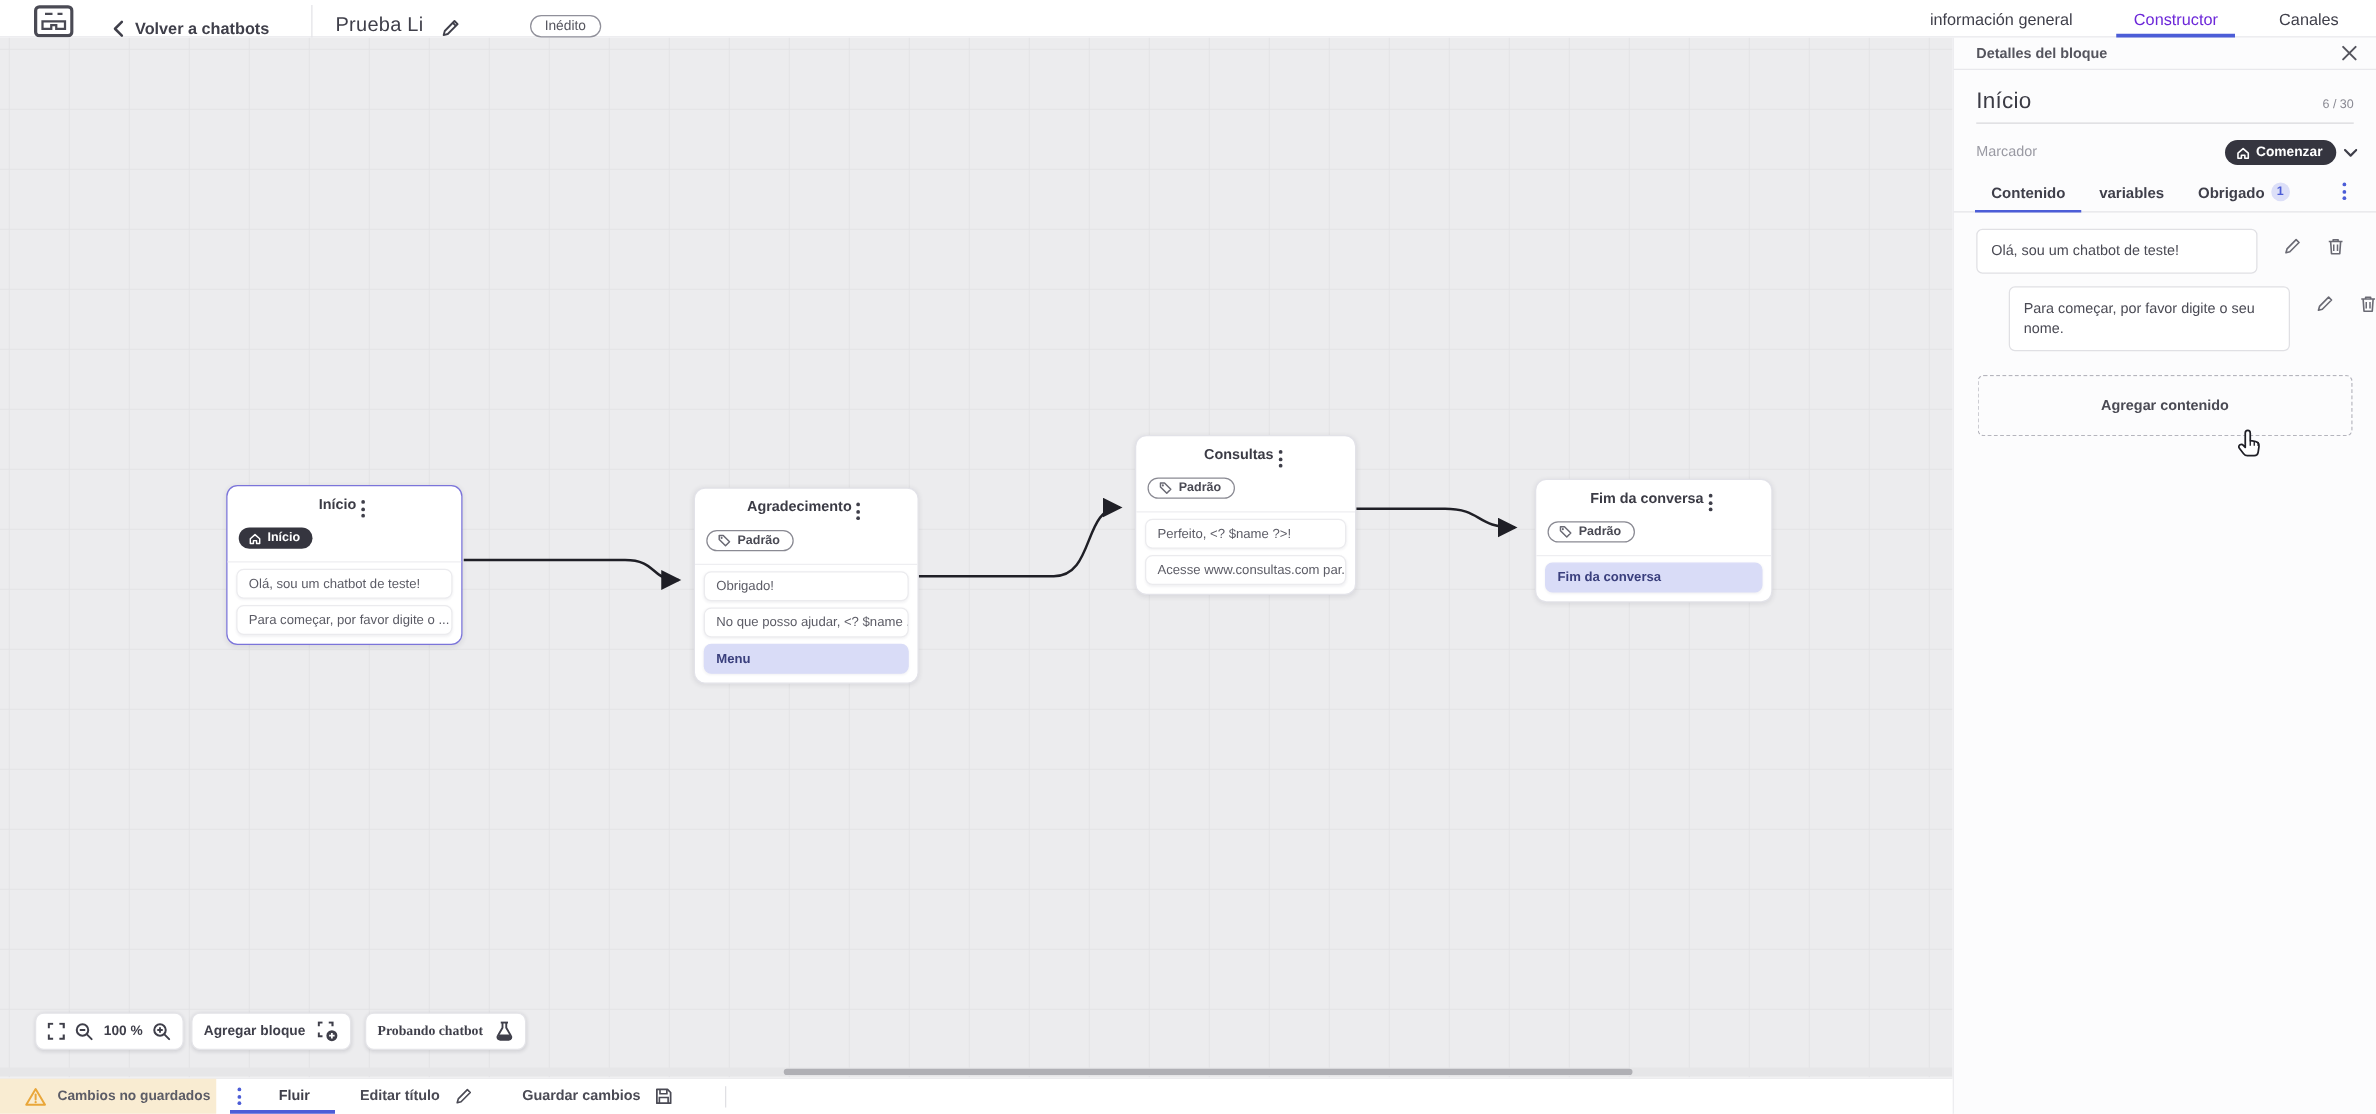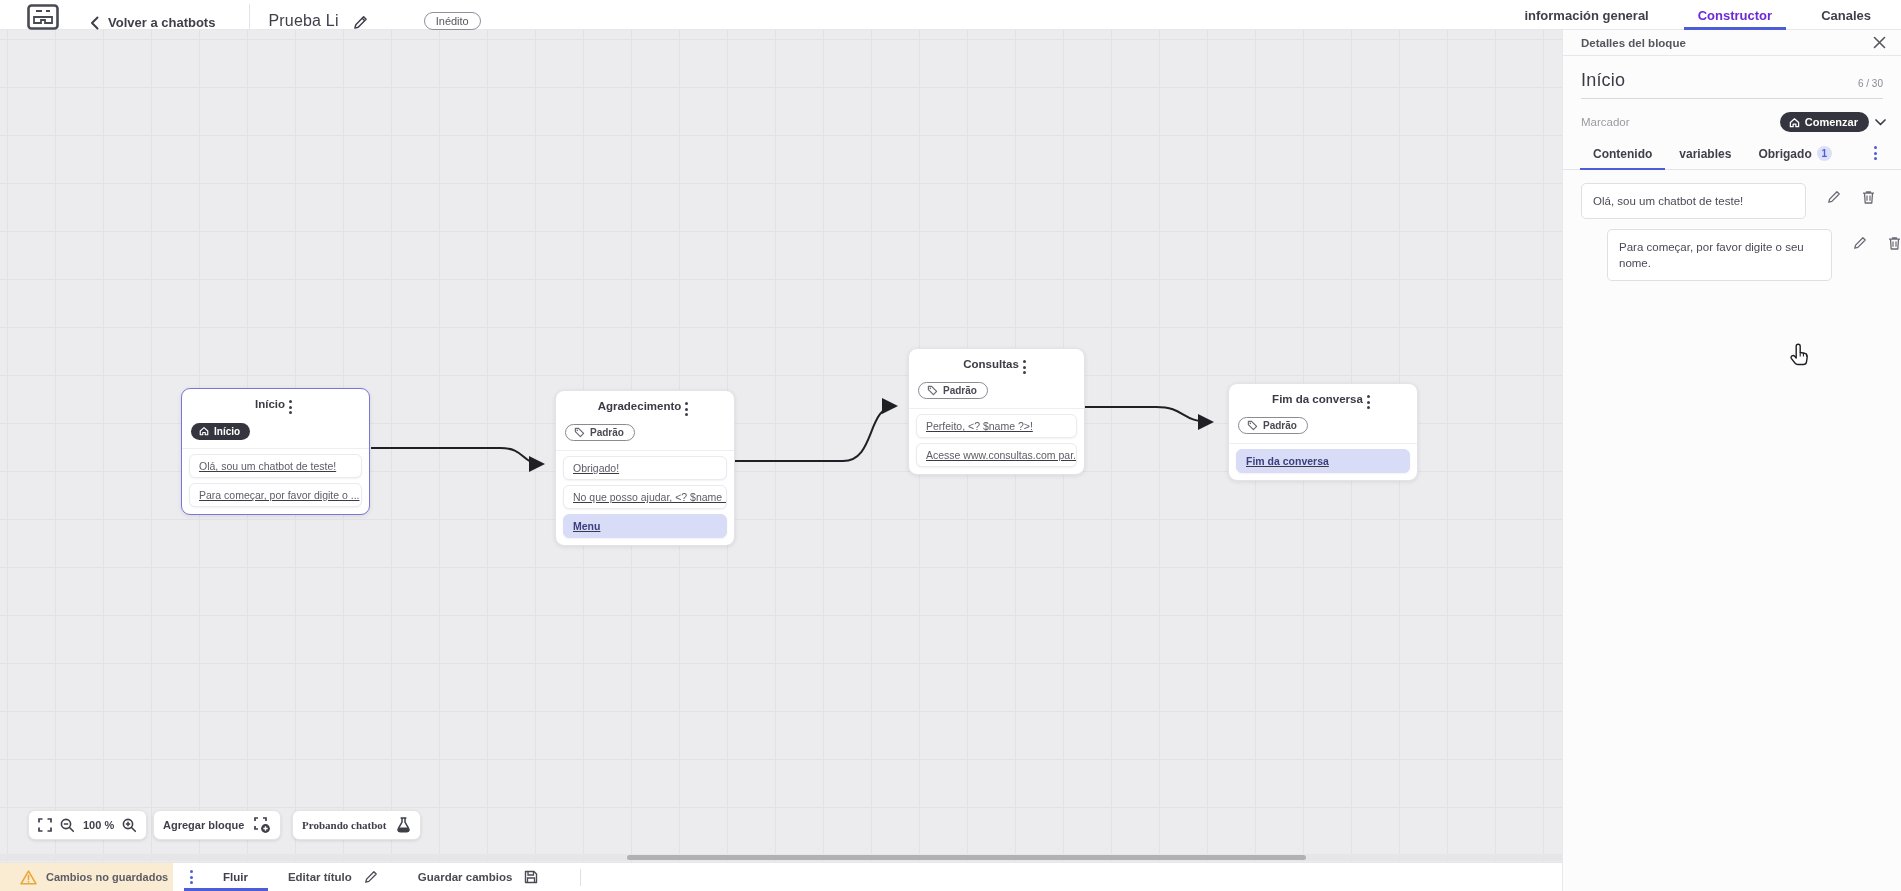--- a/index.html
+++ b/index.html
@@ -12,21 +12,21 @@
   .topbar-left { position:absolute; left:0; top:0; height:30px; display:flex; align-items:flex-end; }
   .logo { width:38px; height:26px; margin-left:24px; display:flex; align-items:center; justify-content:center; }
   .back-btn { display:flex; align-items:center; gap:9px; margin-left:28px; cursor:pointer; }
   .back-label { font-size:13px; font-weight:700; color:#3f3f4a; }
   .tb-divider { width:1px; height:26px; background:#e4e4e8; margin-left:34px; }
   .doc-title { font-size:16px; color:#3f3f4a; margin-left:18px; letter-spacing:.2px; }
   .pencil-btn { margin-left:14px; cursor:pointer; display:flex; }
   .status-pill { margin-left:56px; border:1px solid #90909a; border-radius:11px; padding:2px 11px;
     font-size:11px; color:#55555e; }
   .topnav { position:absolute; right:0; top:0; height:30px; display:flex; align-items:center; }
-  .topnav .nav-tab { font-size:13px; font-weight:700; color:#3f3f4a; padding:0 2px; margin-right:45px;
+  .topnav .nav-tab { font-size:13px; font-weight:400; color:#3f3f4a; padding:0 2px; margin-right:45px;
     height:30px; display:flex; align-items:center; position:relative; cursor:pointer; }
   .topnav .nav-tab.active { color:#6d28d9; }
   .topnav .nav-tab.active::after { content:""; position:absolute; left:-12px; right:-12px; bottom:0;
     height:3px; background:#4c5dd7; }
   .topnav .nav-tab:last-child { margin-right:28px; }
 
   
   .canvas { position:absolute; left:0; top:30px; width:1562px; height:832px; overflow:hidden;
     background-color:#ececee;
     background-image:linear-gradient(#e2e2e5 1px, transparent 1px),
@@ -39,21 +39,21 @@
   .fblock.selected { border:1.6px solid #7b74da; }
   .fblock-head { padding:9px 11px 0 11px; display:flex; justify-content:center; align-items:flex-start; }
   .fblock-title { font-size:11.5px; font-weight:700; color:#3b3b45; }
   .kebab { display:flex; flex-direction:column; gap:2.5px; padding:2px 4px; cursor:pointer; }
   .kebab i { width:3px; height:3px; border-radius:50%; background:#3f3f4a; display:block; }
   .badge-row { padding:6px 11px 8px 9px; border-bottom:1px solid #eeeef1; }
   .badge-dark { display:inline-flex; align-items:center; gap:5px; background:#35353f; color:#fff;
     border-radius:11px; padding:3px 10px 3px 8px; font-size:10px; font-weight:700; }
   .badge-outline { display:inline-flex; align-items:center; gap:5px; border:1px solid #8a8a93;
     color:#4a4a54; border-radius:11px; padding:2px 10px 2px 8px; font-size:10px; font-weight:700; background:#fff; }
-  .fblock-body { padding:5px 7px 7px 7px; display:flex; flex-direction:column; gap:5px;text-decoration:underline; }
+  .fblock-body { padding:5px 7px 7px 7px; display:flex; flex-direction:column; gap:5px; }
   .fcard { background:#fff; border:1px solid #ebebee; border-radius:6px; box-shadow:0 1px 2px rgba(40,40,60,.06);
     padding:5px 9px; font-size:10.5px; color:#5c5c66; white-space:nowrap; overflow:hidden; }
   .fcard.hl { background:#d9dcf7; border-color:#d9dcf7; color:#3a3f7d; font-weight:700; }
 
   
   .ctrl-pill { position:absolute; height:30px; background:#fff; border:1px solid #e4e4e8; border-radius:7px;
     box-shadow:0 1px 3px rgba(40,40,60,.12); display:flex; align-items:center; z-index:5; padding:0 9px; gap:8px; }
   .ctrl-label { font-size:11px; font-weight:700; color:#3f3f4a; white-space:nowrap; }
   .icon-btn { display:flex; align-items:center; cursor:pointer; }
 
@@ -372,20 +372,21 @@
       </span>
       <span class="icon-btn">
         <svg width="13" height="14" viewBox="0 0 13 14">
             <path d="M1 3.2 H12 M4.5 3.2 V1.8 H8.5 V3.2 M2.5 3.2 L3.2 13 H9.8 L10.5 3.2" fill="none" stroke="#6a6a74" stroke-width="1.3" stroke-linejoin="round"></path>
             <path d="M5 5.5 V10.7 M8 5.5 V10.7" stroke="#6a6a74" stroke-width="1.2"></path>
           </svg>
       </span>
     </div>
   </div>
 
+  <div class="add-content">Agregar contenido</div>
 </div>
 
 <div class="cursor">
   <svg width="22" height="26" viewBox="0 0 22 26">
     <path d="M8.2 2.2 c1.2 0 2 .9 2 2.1 v6.2 l1.6 .2 c4 .5 5.8 1.5 5.4 4.4 l-.7 4.8 c-.3 1.8 -1.4 2.6 -3.1 2.6 h-5.6 c-1.2 0 -2.1 -.5 -2.9 -1.5 l-3.4 -4.4 c-.8 -1 -.5 -2.2 .5 -2.8 .9 -.5 2 -.3 2.7 .5 l1.5 1.6 V4.3 c0 -1.2 .8 -2.1 2 -2.1 z" fill="#fff" stroke="#1f1f26" stroke-width="1.4" stroke-linejoin="round"></path>
     <path d="M10.2 10.6 v4 M13.4 11 v3.6 M16.5 11.5 v3.2" stroke="#1f1f26" stroke-width="1.1" fill="none"></path>
   </svg>
 </div>
 
 <div class="statusbar">

